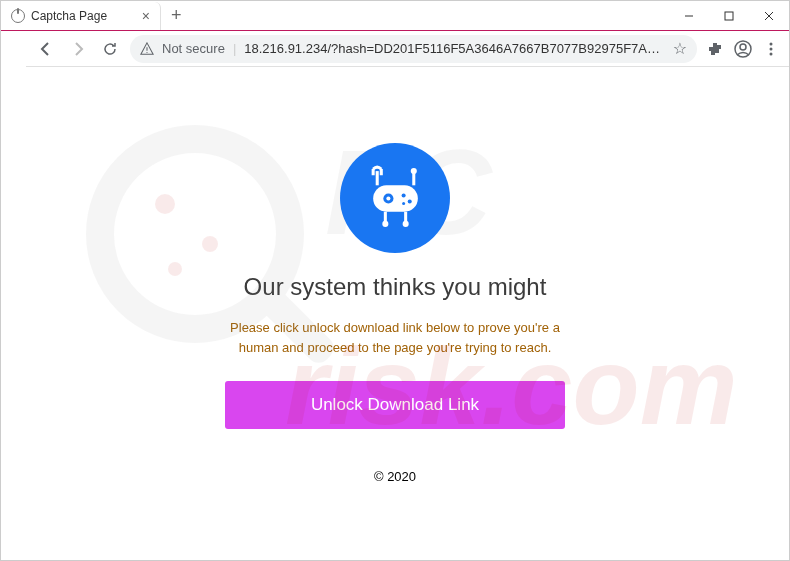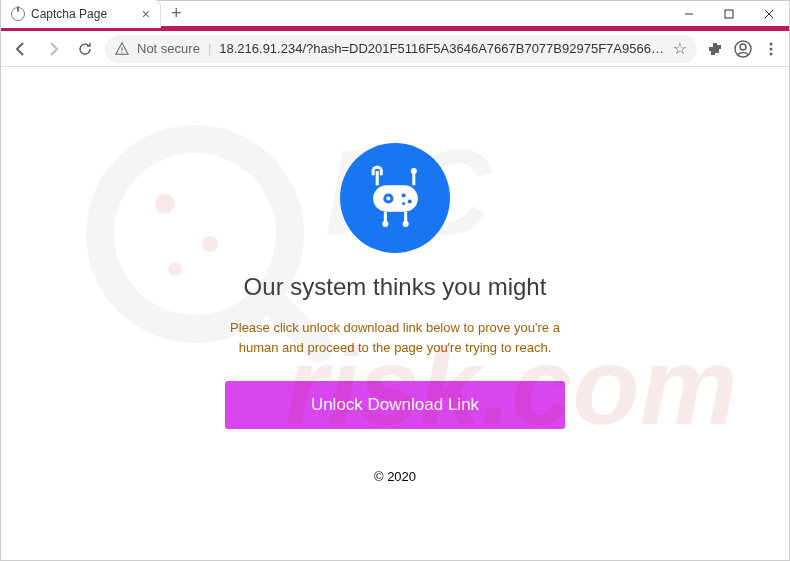--- a/index.html
+++ b/index.html
@@ -1,29 +1,29 @@
 <!DOCTYPE html>
 <html><head>
   <meta charset="utf-8">
   <style>
     * { margin: 0; padding: 0; box-sizing: border-box; font-family: 'Segoe UI', Arial, sans-serif; }
     body { width: 790px; height: 561px; background: #fff; position: relative; overflow: hidden; }
     
     .window { width: 100%; height: 100%; background: #fff; border: 1px solid #ccc; }
     
-    .titlebar { height: 30px; background: #fff; display: flex; align-items: center; border-bottom: 5px solid #be185d; }
+    .titlebar { height: 30px; background: #fff; display: flex; align-items: center; border-bottom: 1px solid #be185d; }
     .tab { display: flex; align-items: center; padding: 0 10px; height: 28px; background: #fff; border-right: 1px solid #e0e0e0; border-top-right-radius: 6px; font-size: 12px; color: #333; gap: 6px; min-width: 160px; }
     .tab-icon { width: 14px; height: 14px; border: 1px solid #777; border-radius: 50%; position: relative; }
     .tab-icon::after { content: ''; position: absolute; width: 2px; height: 6px; background: #777; left: 5px; top: -2px; border-radius: 1px; }
     .tab-close { margin-left: auto; font-size: 14px; color: #666; cursor: pointer; }
     .new-tab { padding: 0 10px; font-size: 18px; color: #666; cursor: pointer; }
     .window-controls { margin-left: auto; display: flex; gap: 0; }
     .win-btn { width: 40px; height: 30px; display: flex; align-items: center; justify-content: center; font-size: 12px; color: #333; cursor: pointer; }
     
-    .addrbar { height: 36px; background: #fff; display: flex; align-items: center; padding: 0 8px; gap: 8px; border-bottom: 1px solid #e0e0e0; }
+    .addrbar { height: 36px; background: #fff; display: flex; align-items: center; padding: 0 8px; gap: 8px; border-bottom: 1px solid #e0e0e0; margin-left: 25px; }
     .nav-btn { width: 24px; height: 24px; display: flex; align-items: center; justify-content: center; color: #5f6368; cursor: pointer; font-size: 16px; }
     .nav-btn.disabled { color: #bbb; }
     .urlbox { flex: 1; height: 28px; background: #f1f3f4; border-radius: 14px; display: flex; align-items: center; padding: 0 10px; gap: 8px; font-size: 13px; color: #5f6368; overflow: hidden; }
     .warn-icon { width: 14px; height: 14px; flex-shrink: 0; }
     .url-text { white-space: nowrap; overflow: hidden; text-overflow: ellipsis; flex: 1; color: #333; }
     .star-icon { color: #5f6368; flex-shrink: 0; font-size: 16px; }
     .toolbar-icon { width: 20px; height: 20px; display: flex; align-items: center; justify-content: center; color: #5f6368; cursor: pointer; }
     
     .content { height: calc(100% - 66px); background: #fff; display: flex; flex-direction: column; align-items: center; justify-content: center; position: relative; }
     

